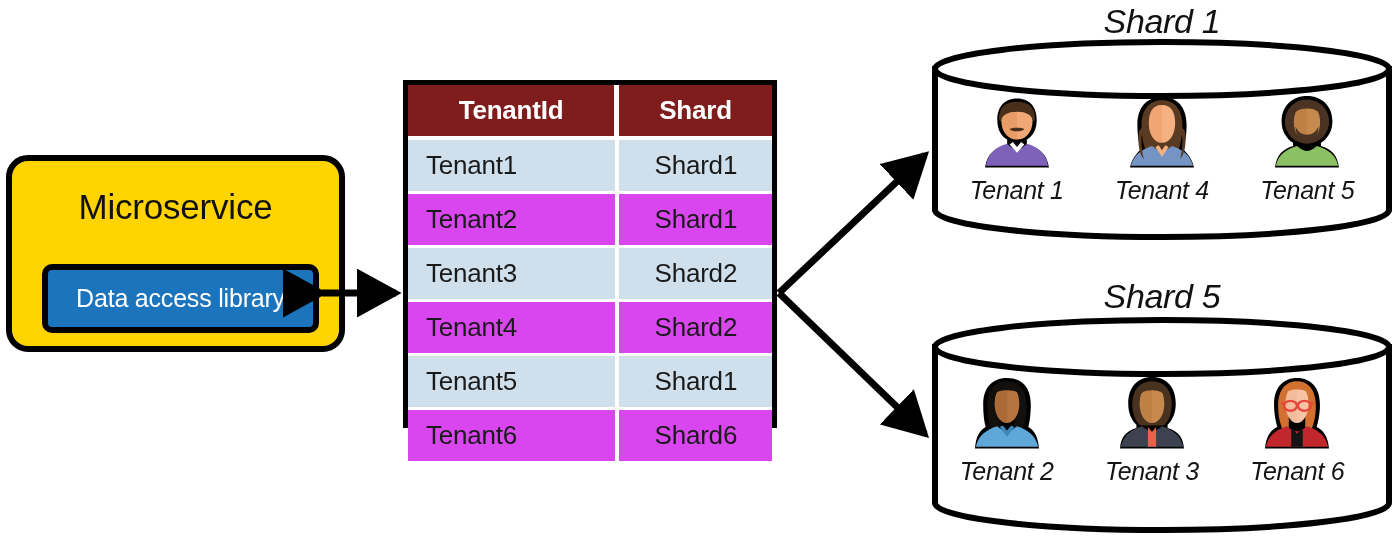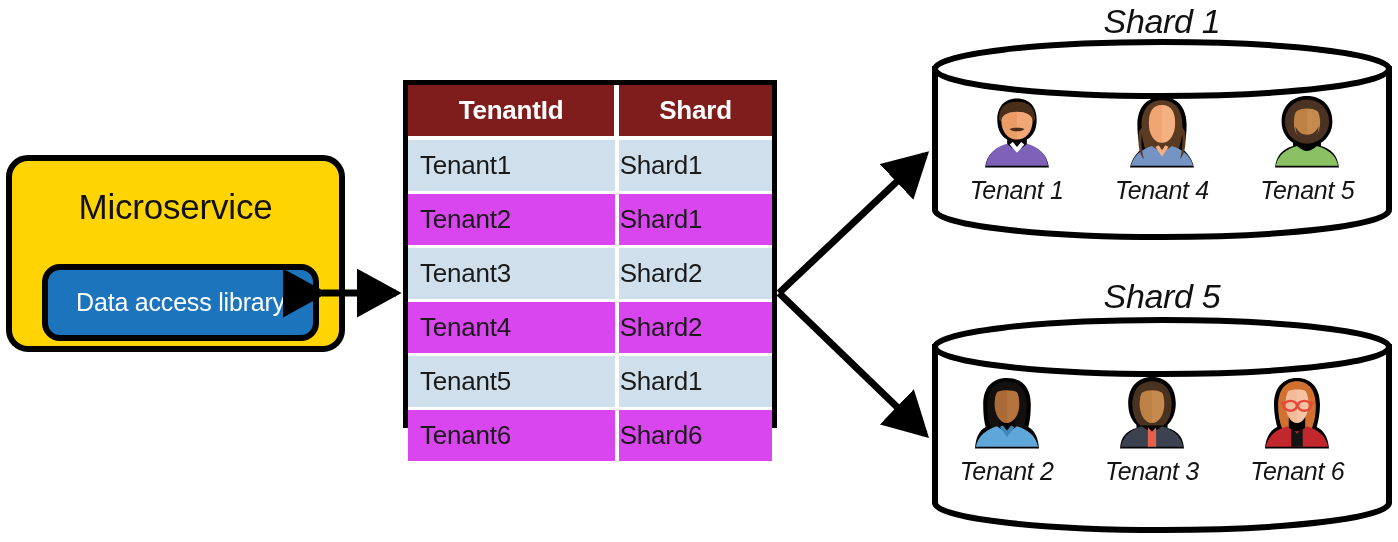--- a/index.html
+++ b/index.html
@@ -41,24 +41,24 @@
     font-size: 35px;
     color: #111111;
     letter-spacing: -0.2px;
     white-space: nowrap;
   }
   .dal-box {
     position: absolute;
     left: 30px;
     top: 103px;
     width: 277px;
-    height: 77px;
+    height: 69px;
     background: #1B74BC;
     border: 6px solid #000000;
-    border-radius: 18px;
+    border-radius: 10px;
     box-sizing: border-box;
     display: flex;
     align-items: center;
     justify-content: center;
   }
   .dal-label {
     font-size: 25px;
     color: #ffffff;
     white-space: nowrap;
     letter-spacing: -0.2px;
@@ -95,24 +95,25 @@
   .map-table th.c2 { width: 42.5%; }
   .map-table td {
     font-size: 26px;
     color: #1a1a1a;
     height: 49px;
     letter-spacing: -0.2px;
     border-bottom: 3px solid #ffffff;
   }
   .map-table td.c1 {
     text-align: left;
-    padding-left: 12px;
+    padding-left: 18px;
     border-right: 4px solid #ffffff;
   }
   .map-table td.c2 {
+    text-align: center;
     padding-right: 0;
   }
   .map-table tr.odd td  { background: #CFE0EC; }
   .map-table tr.even td { background: #d946ef; }
   .map-table tr:last-child td { border-bottom: none; }
 
   
   #arrows {
     position: absolute;
     left: 0;

